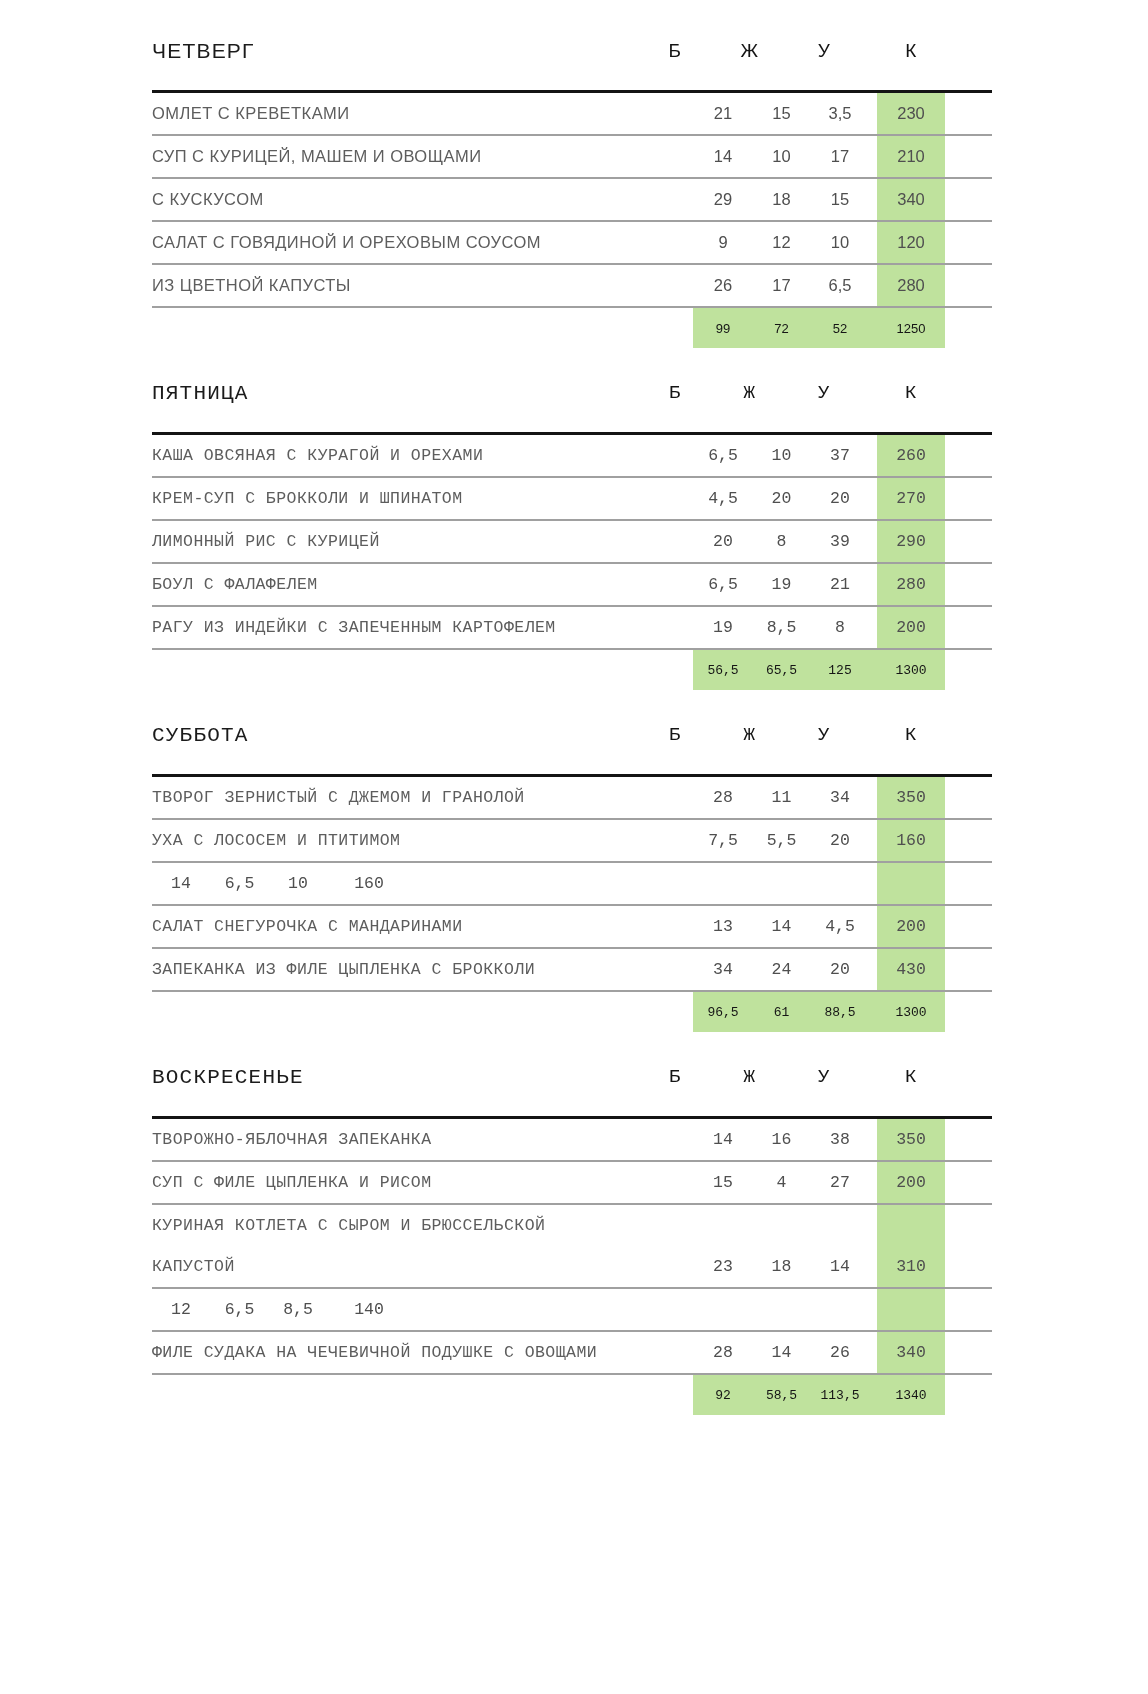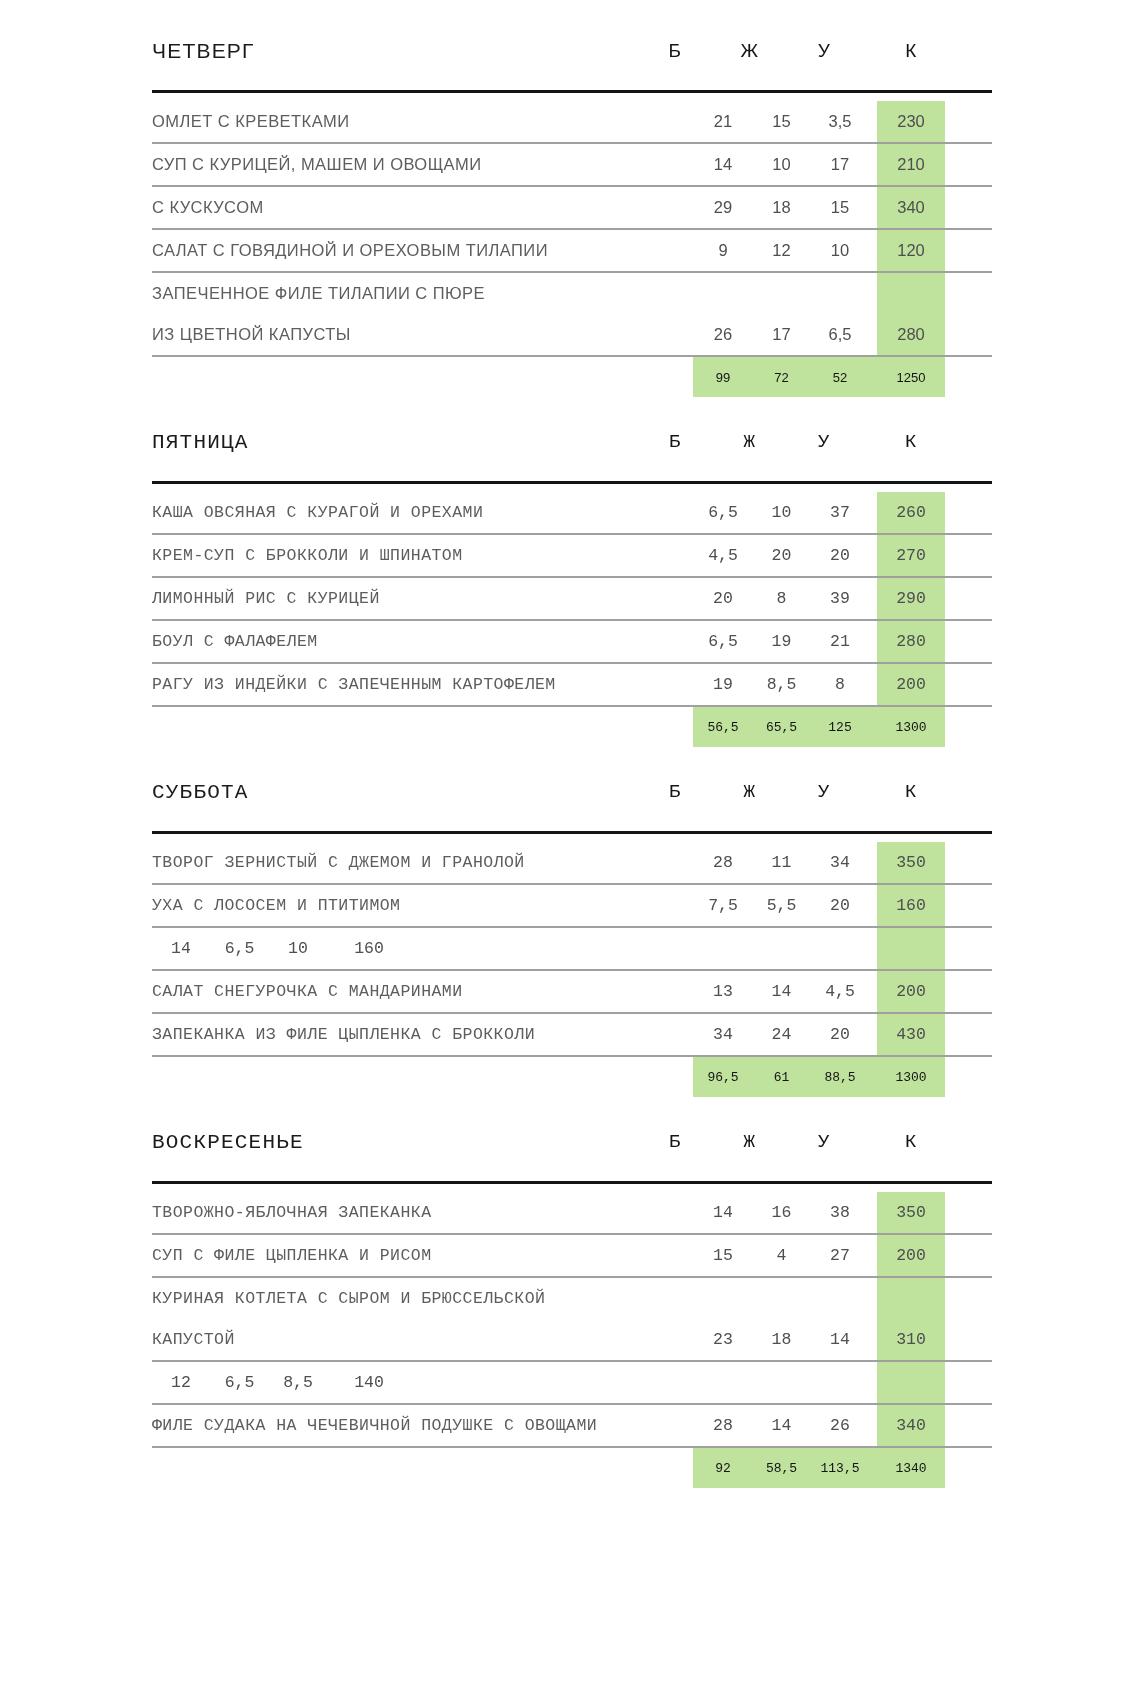--- a/index.html
+++ b/index.html
@@ -17,21 +17,21 @@
     flex:1;min-width:0;
     font-size:21px;letter-spacing:1.2px;color:#1b1b1b;font-weight:400;
   }
   .cell{flex:none;text-align:center;}
   .c0{width:58px;} .c1{width:59px;} .c2{width:58px;}
   .k{width:68px;margin-left:8px;margin-right:47px;}
   .col-head{font-size:19px;color:#141414;letter-spacing:.5px;}
 
   .thick-line{height:3px;background:#141414;width:840px;}
 
-  .rows{position:relative;margin-top:8px;}
+  .rows{position:relative;}
   .k-band{
     position:absolute;top:0;bottom:0;left:725px;width:68px;
     background:var(--green,#bfe29d);z-index:0;
   }
   .row{
     display:flex;align-items:flex-end;
     border-bottom:2px solid #a0a0a0;
     position:relative;z-index:1;
   }
   .name-col{flex:1;min-width:0;white-space:nowrap;}
@@ -89,30 +89,29 @@
           <div class="name-col">
             <div class="dish-line">С КУСКУСОМ</div>
           </div>
           <div class="cell val c0">29</div>
           <div class="cell val c1">18</div>
           <div class="cell val c2">15</div>
           <div class="cell val k">340</div>
         </div>
         <div class="row">
           <div class="name-col">
-            <div class="dish-line">САЛАТ С ГОВЯДИНОЙ И ОРЕХОВЫМ ТИЛАПИИ</div>
+            <div class="dish-line">САЛАТ С ГОВЯДИНОЙ И ОРЕХОВЫМ СОУСОМ</div>
           </div>
           <div class="cell val c0">9</div>
           <div class="cell val c1">12</div>
           <div class="cell val c2">10</div>
           <div class="cell val k">120</div>
         </div>
         <div class="row">
           <div class="name-col">
-            <div class="dish-line">ЗАПЕЧЕННОЕ ФИЛЕ ТИЛАПИИ С ПЮРЕ</div>
             <div class="dish-line">ИЗ ЦВЕТНОЙ КАПУСТЫ</div>
           </div>
           <div class="cell val c0">26</div>
           <div class="cell val c1">17</div>
           <div class="cell val c2">6,5</div>
           <div class="cell val k">280</div>
         </div>
         <div class="totals-row">
           <div class="totals-block"></div>
           <div class="spacer"></div>

